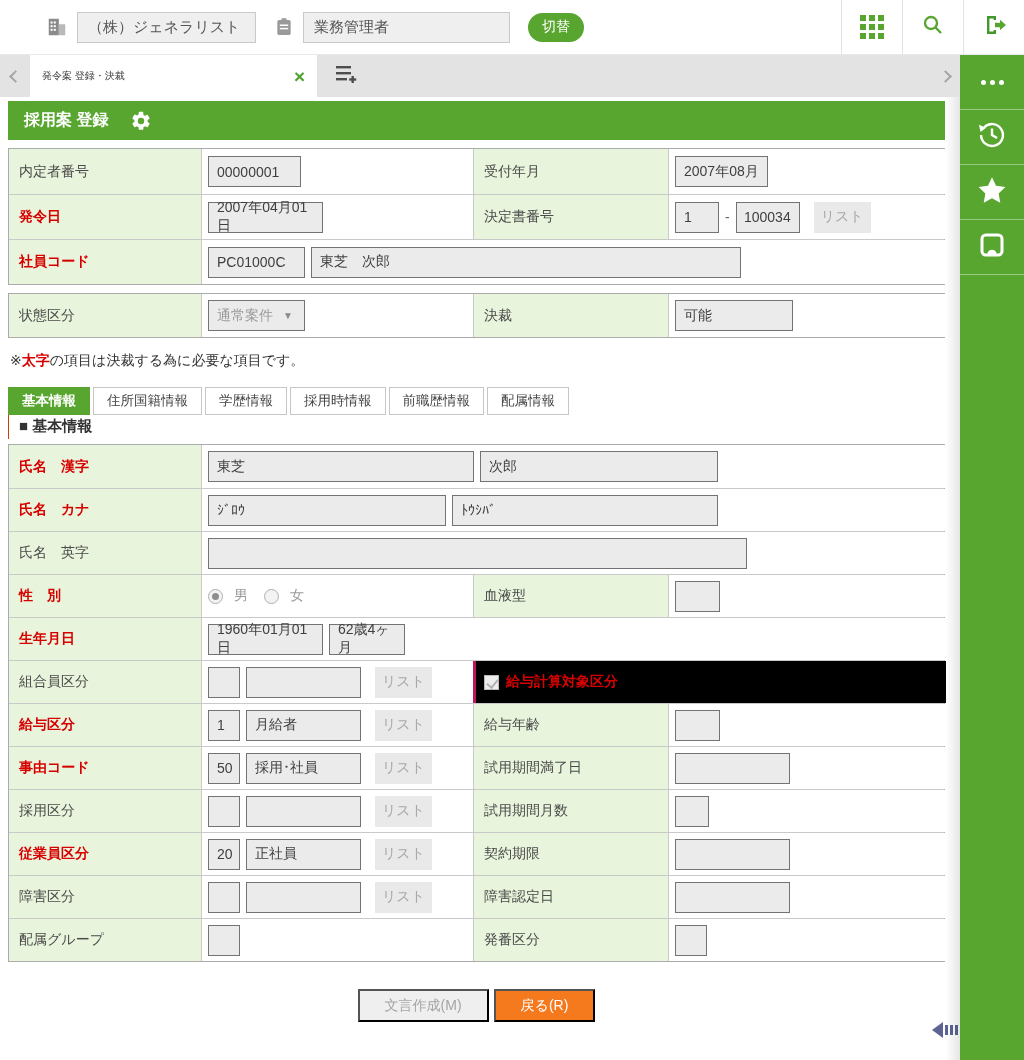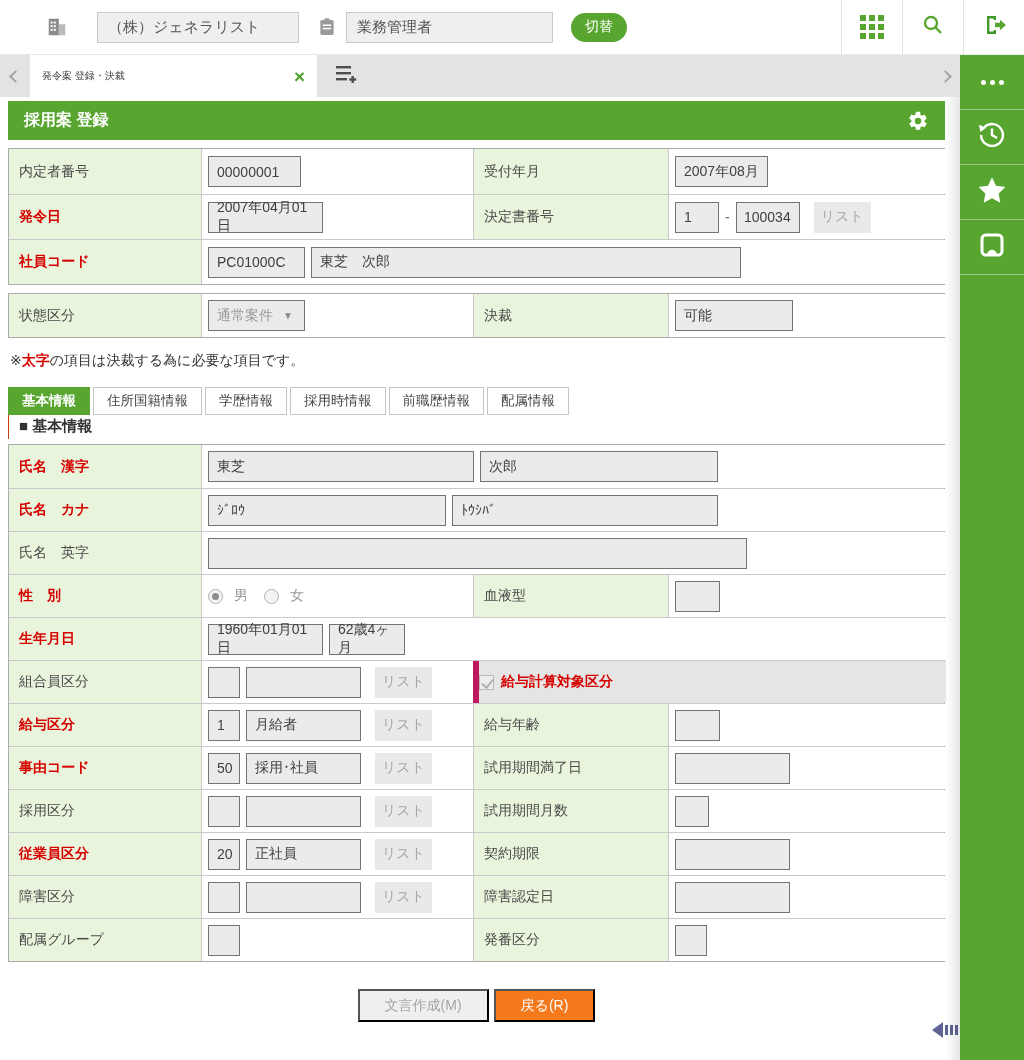--- a/index.html
+++ b/index.html
@@ -5,21 +5,21 @@
   * { margin:0; padding:0; box-sizing:border-box; }
   html,body { width:1024px; height:1060px; overflow:hidden; background:#fff;
     font-family:"Liberation Sans","DejaVu Sans",sans-serif; }
 
   
   .topbar { height:55px; background:#fff; display:flex; align-items:center;
     padding-left:46px; border-bottom:1px solid #e9e9e9; }
   .tb-icon { margin-right:9px; display:flex; align-items:center; }
   .tb-input { height:31px; background:#efefef; border:1px solid #c9c9c9; color:#555;
     font-size:15px; display:flex; align-items:center; padding:0 10px; margin-right:18px; }
-  .tb-input.w200 { width:202px;margin-left:20px; }
+  .tb-input.w200 { width:179px; }
   .tb-input.w207 { width:207px; }
   .switch-btn { height:29px; padding:0 14px; background:#58a62f; color:#fff; font-size:14px;
     border-radius:15px; display:flex; align-items:center; margin-left:0px; cursor:pointer; }
   .tb-spacer { flex:1; }
   .tb-cell { width:61px; height:55px; display:flex; align-items:center; justify-content:center;
     border-left:1px solid #e3e3e3; cursor:pointer; }
   .grid-icon { display:grid; grid-template-columns:repeat(3,6px); grid-gap:3px; }
   .grid-icon span { width:6px; height:6px; background:#58a62f; }
 
   
@@ -36,35 +36,35 @@
   .chev.right i { transform:rotate(-135deg); }
   .chev.right { margin-left:auto; }
   .doc-tab { width:287px; background:#fff; display:flex; align-items:center; padding:0 12px; cursor:pointer; }
   .doc-tab .ttl { flex:1; text-align:left; font-size:10px; color:#3c3c3c; }
   .tab-close { color:#4ea22c; font-weight:bold; font-size:19px; line-height:1; cursor:pointer; }
   .newtab { width:58px; display:flex; align-items:center; justify-content:center; cursor:pointer; }
 
   
   .content { padding:4px 8px 0 8px; }
   .pghdr { height:39px; background:#58a62f; color:#fff; display:flex; align-items:center;
-    justify-content:space-between; padding:0 16px; width:937px; font-size:16px; font-weight:bold;gap:22px; }
+    padding:0 16px; width:937px; font-size:16px; font-weight:bold;gap:22px; }
   .gear { cursor:pointer; display:flex; }
 
   .wrap { width:937px; border:1px solid #ababab; margin-top:8px; background:#fff; }
   .row { display:grid; grid-template-columns:192px 272px 195px 278px; min-height:45px; }
   .wrap.small .row { min-height:43px; }
   .row + .row { border-top:1px solid #c9c9c9; }
   .lc { background:#e9f4dc; display:flex; align-items:center; padding:0 10px;
     font-size:14px; color:#4a4a4a; }
   .vc { background:#fff; display:flex; align-items:center; padding-left:6px; gap:6px;
     border-left:1px solid #c9c9c9; }
   .lc.l2 { border-left:1px solid #c9c9c9; }
   .span3 { grid-column:2/5; }
-  .span2w { grid-column:3/5; background:#e5e5e5; border-left:6px solid #be185d;
-    display:flex; align-items:center; }
+  .span2w { grid-column:3/5; background:#000000; border-left:3px solid #be185d;
+    display:flex; align-items:center; padding-left:8px; }
   .req { color:#d60000; font-weight:bold; }
 
   .box { background:#ebebeb; border:1px solid #737373; height:31px; display:flex; align-items:center;
     padding:0 8px; font-size:14px; color:#3f3f3f; flex:none; }
   .box.right { justify-content:flex-end; }
   .w32{width:32px}.w34{width:34px}.w44{width:44px}.w45{width:45px}.w64{width:64px}
   .w76{width:76px}.w93{width:93px}.w97{width:97px}.w115{width:115px}.w118{width:118px}
   .w238{width:238px}.w266{width:266px}.w430{width:430px}.w539{width:539px}
   .list-btn { background:#e9e9e9; color:#a8a8a8; height:31px; padding:0 7px; display:flex;
     align-items:center; font-size:14px; margin-left:8px; cursor:pointer; flex:none; }

